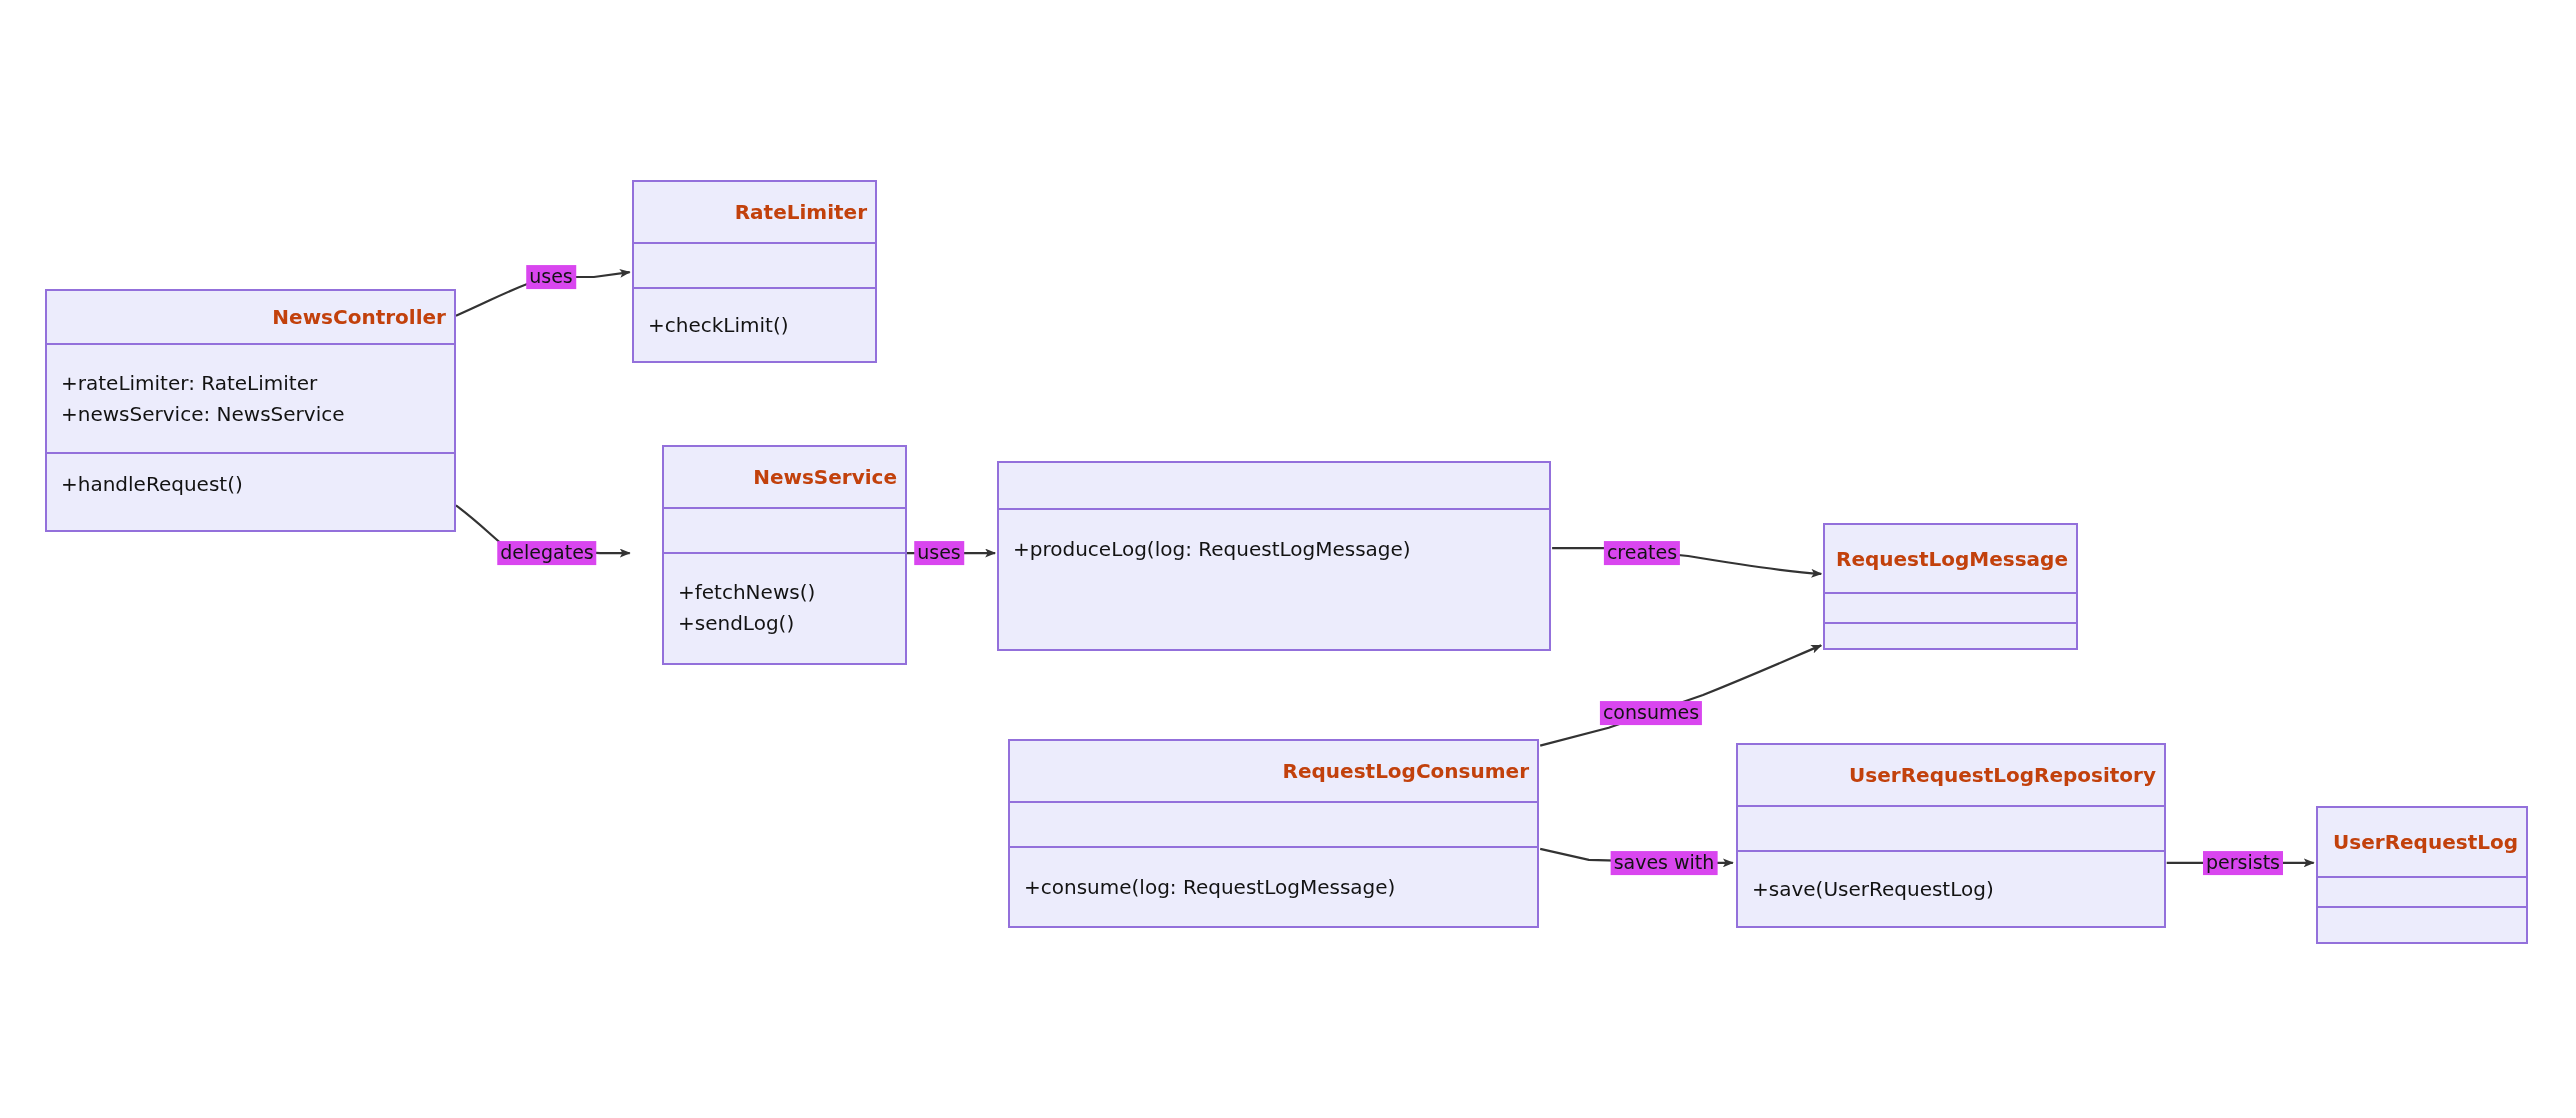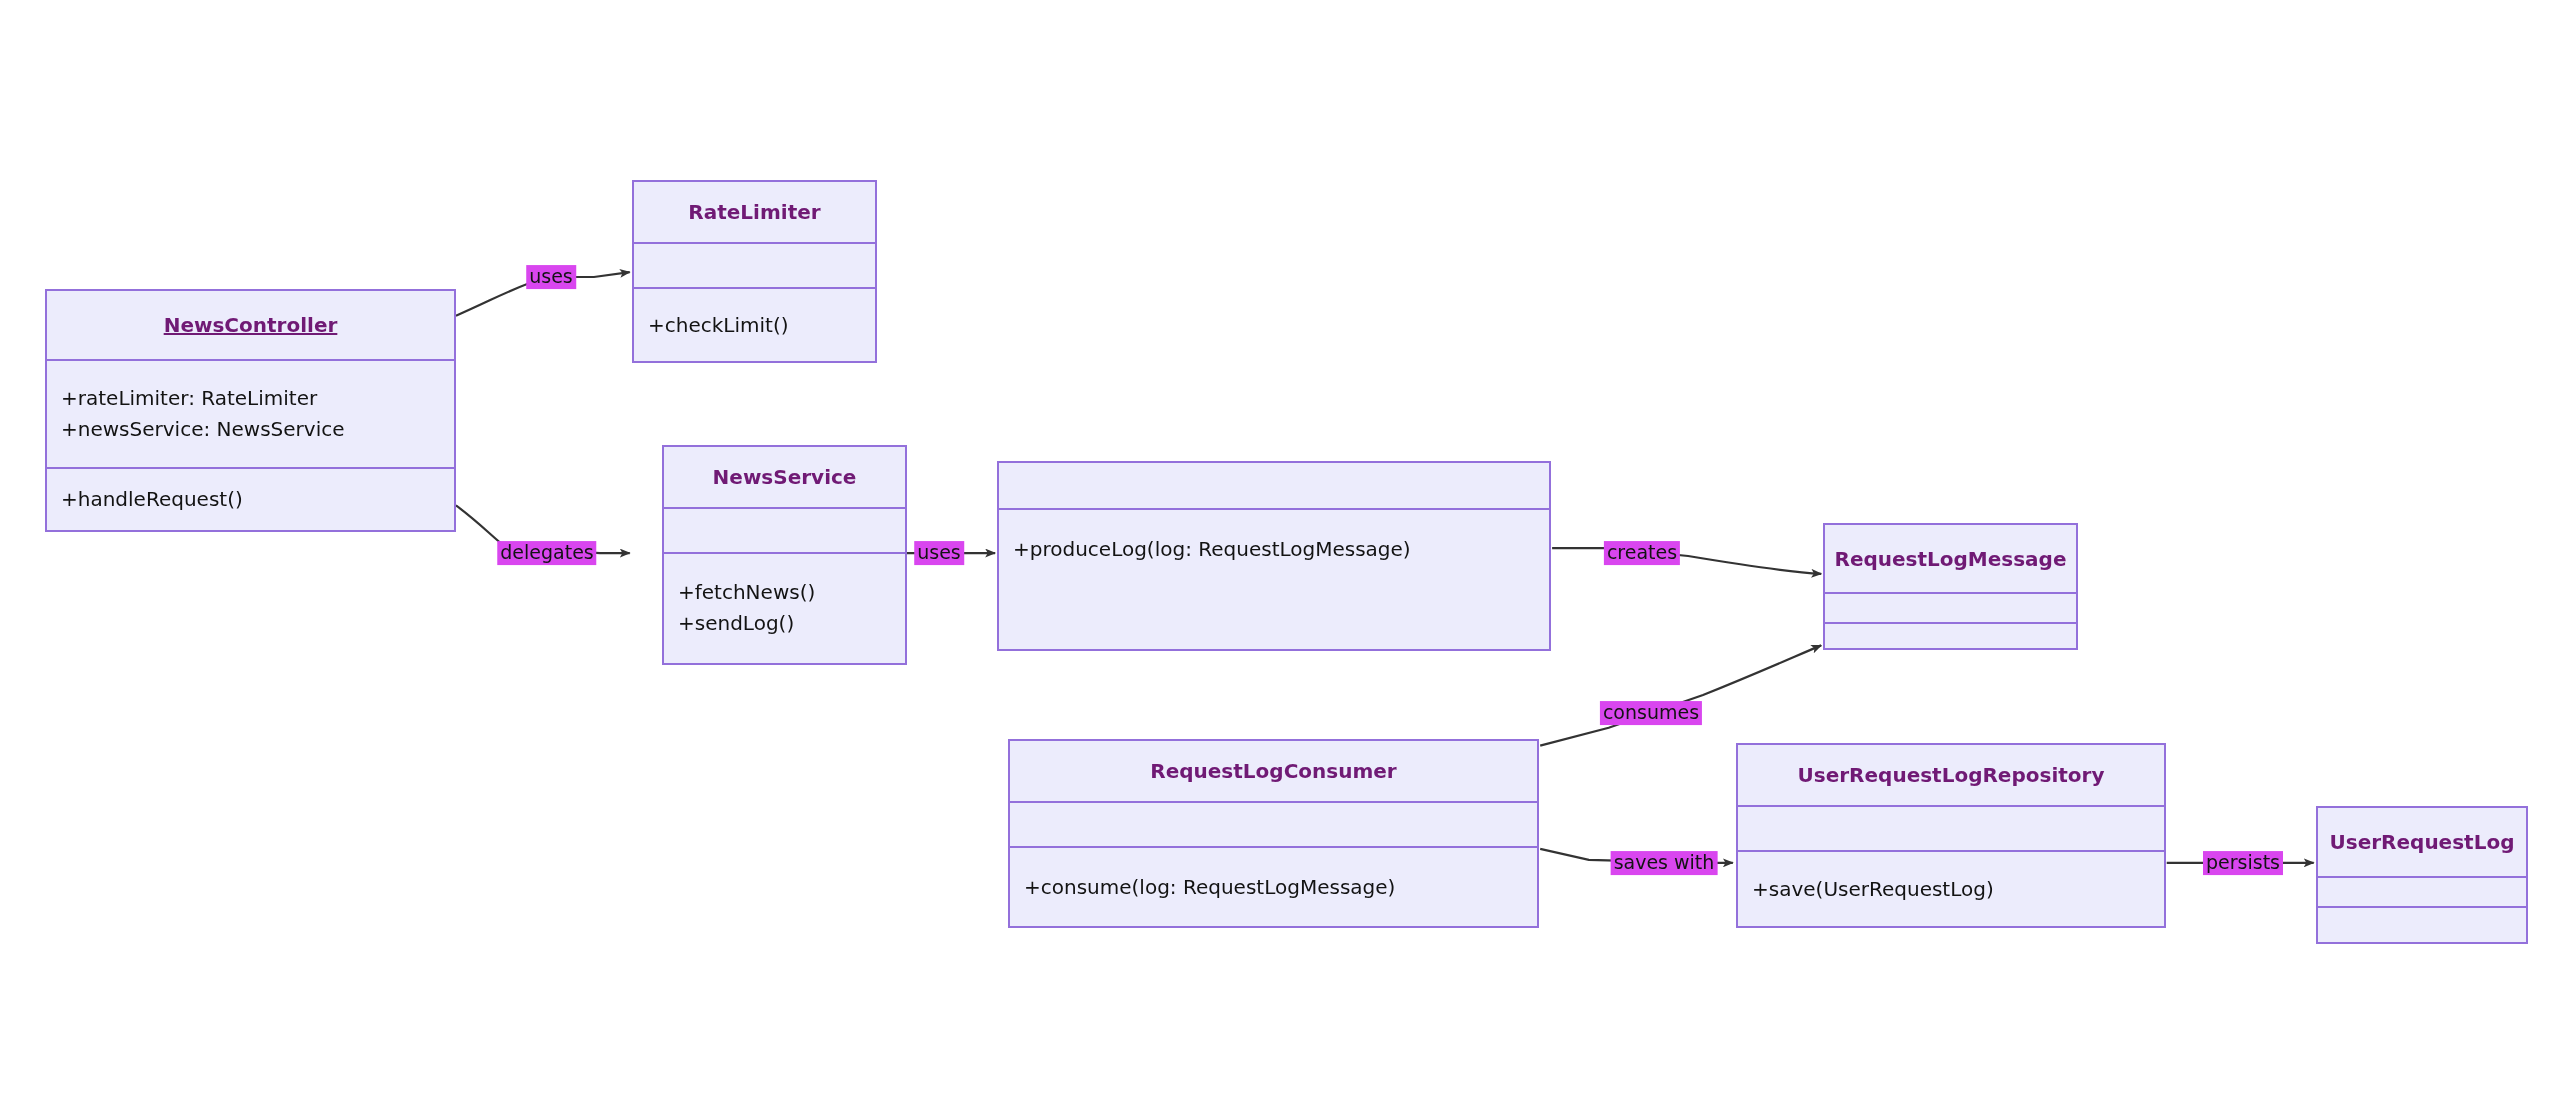--- a/index.html
+++ b/index.html
@@ -36,24 +36,24 @@
   .compartment {
     box-sizing: border-box;
     position: relative;
   }
   .compartment + .compartment {
     border-top: 2px solid #9370db;
   }
   .c-title {
     display: flex;
     align-items: center;
-    justify-content: center;
+    justify-content: flex-end;
     font-weight: bold;
     font-size: 20px;
-    color: #701a75;
+    color: #c2410c;
     text-align: center;
     padding: 0 8px;
   }
   .c-body {
     display: flex;
     flex-direction: column;
     justify-content: center;
     padding: 0 14px;
     font-size: 20px;
     color: #131313;
@@ -96,21 +96,21 @@
     <path d="M1563,552 L1620,552 L1700,560 C1760,570 1800,576 1834,578" fill="none" stroke="#333333" stroke-width="2.2" marker-end="url(#arrowhead)"></path>
 
     <path d="M1551,751 L1620,733 L1715,700 C1770,678 1810,660 1834,650" fill="none" stroke="#333333" stroke-width="2.2" marker-end="url(#arrowhead)"></path>
 
     <path d="M1551,855 L1600,866 L1712,869 L1745,869" fill="none" stroke="#333333" stroke-width="2.2" marker-end="url(#arrowhead)"></path>
 
     <path d="M2182,869 L2330,869" fill="none" stroke="#333333" stroke-width="2.2" marker-end="url(#arrowhead)"></path>
   </svg>
 
   <div class="uml-class" style="left:45px; top:289px; width:411px; height:243px;">
-    <div class="compartment c-title" style="height:68px;text-decoration:underline;">
+    <div class="compartment c-title" style="height:52px;">
       <span>NewsController</span>
     </div>
     <div class="compartment c-body" style="height:109px;">
       <div class="member">+rateLimiter: RateLimiter</div>
       <div class="member">+newsService: NewsService</div>
     </div>
     <div class="compartment c-body" style="height:63px;">
       <div class="member">+handleRequest()</div>
     </div>
   </div>

